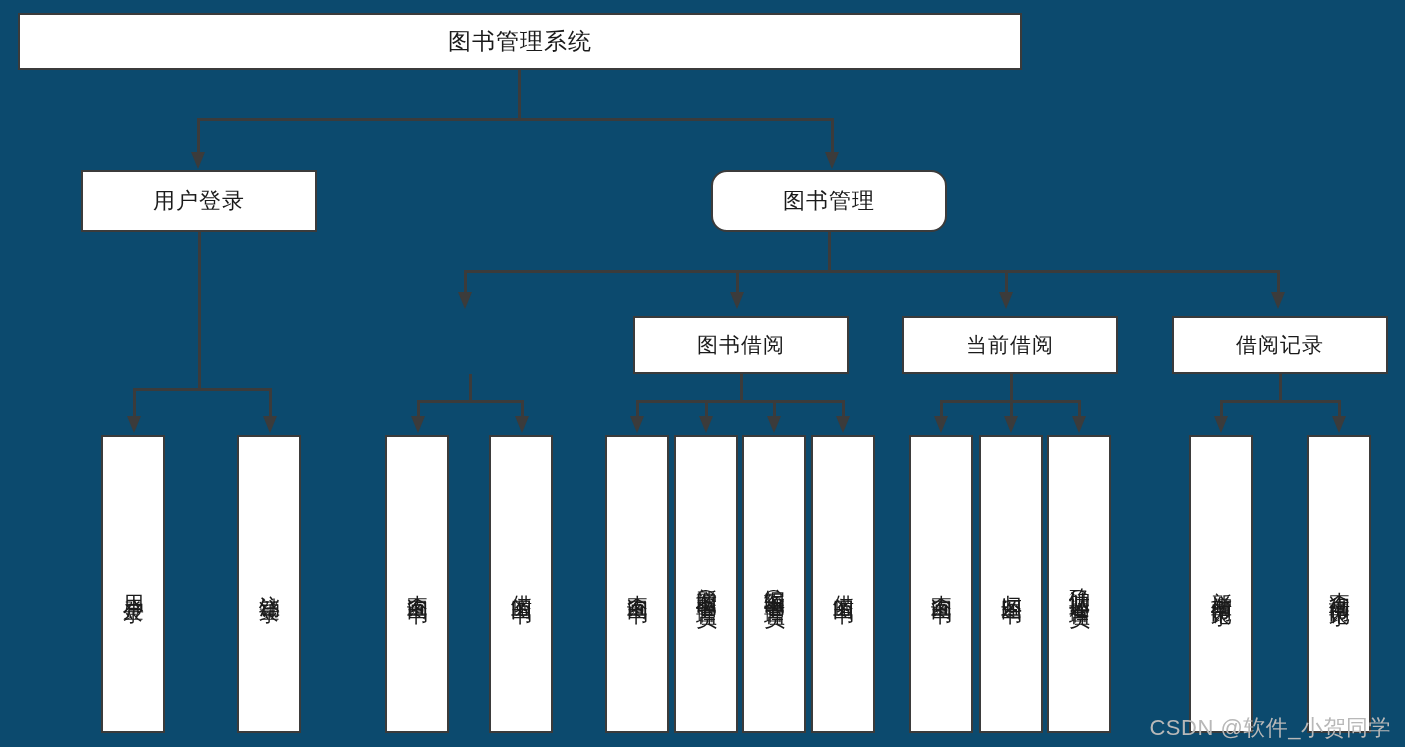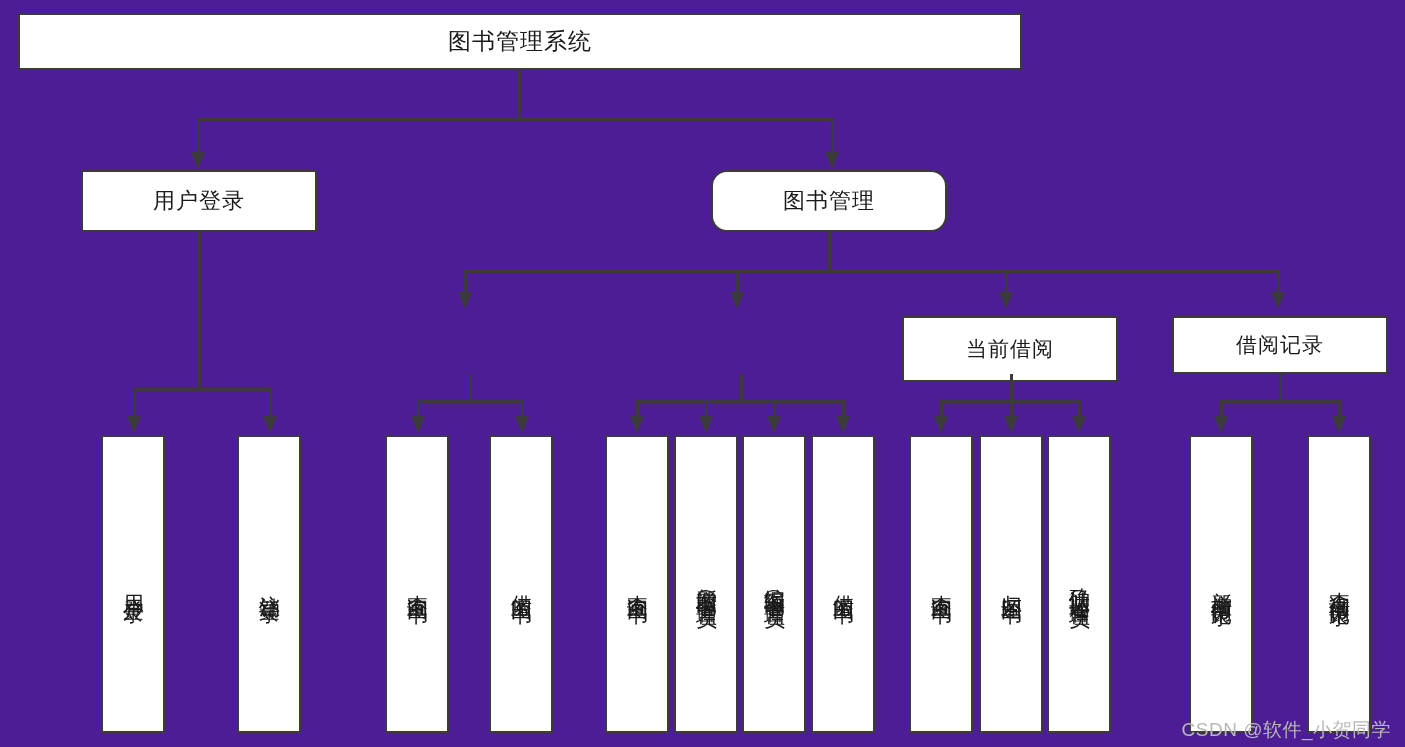--- a/index.html
+++ b/index.html
@@ -8,21 +8,21 @@
     padding: 0;
     background: #ffffff;
   }
   body {
     font-family: "Liberation Sans", "DejaVu Sans", sans-serif;
   }
   #canvas {
     position: relative;
     width: 1405px;
     height: 747px;
-    background: #4c1d95;
+    background: #0c4a6e;
     overflow: hidden;
   }
   
   .node {
     position: absolute;
     box-sizing: border-box;
     border: 2.5px solid #3b3b3b;
     background: #ffffff;
     display: flex;
     align-items: center;
@@ -61,21 +61,21 @@
     border-left: 7.5px solid transparent;
     border-right: 7.5px solid transparent;
     border-top: 17px solid #3b3b3b;
   }
 
   
   #watermark {
     position: absolute;
     right: 14px;
     bottom: 4px;
-    font-size: 19px;
+    font-size: 22px;
     color: #b8b8b8;
     white-space: nowrap;
     letter-spacing: 0.5px;
     pointer-events: none;
   }
 </style>
 </head>
 <body>
 
 <div id="canvas">
@@ -113,21 +113,24 @@
   <div class="hline" style="left:464px; top:270px; width:816px;"></div>
   <div class="vline" style="left:464px; top:270px; height:24px;"></div>
   <div class="arrow" style="left:458px; top:292px;"></div>
   <div class="vline" style="left:736px; top:270px; height:24px;"></div>
   <div class="arrow" style="left:730px; top:292px;"></div>
   <div class="vline" style="left:1005px; top:270px; height:24px;"></div>
   <div class="arrow" style="left:999px; top:292px;"></div>
   <div class="vline" style="left:1277px; top:270px; height:24px;"></div>
   <div class="arrow" style="left:1271px; top:292px;"></div>
 
-  <div class="node level3" style="left:902px; top:316px; width:216px; height:66px;">
+  <div class="node level3" style="left:633px; top:316px; width:216px; height:58px;">
+    <span class="htext">图书借阅</span>
+  </div>
+  <div class="node level3" style="left:902px; top:316px; width:216px; height:58px;">
     <span class="htext">当前借阅</span>
   </div>
   <div class="node level3" style="left:1172px; top:316px; width:216px; height:58px;">
     <span class="htext">借阅记录</span>
   </div>
 
   <div class="vline" style="left:469px; top:374px; height:26px;"></div>
   <div class="hline" style="left:417px; top:400px; width:106px;"></div>
   <div class="vline" style="left:417px; top:400px; height:18px;"></div>
   <div class="arrow" style="left:411px; top:416px;"></div>

